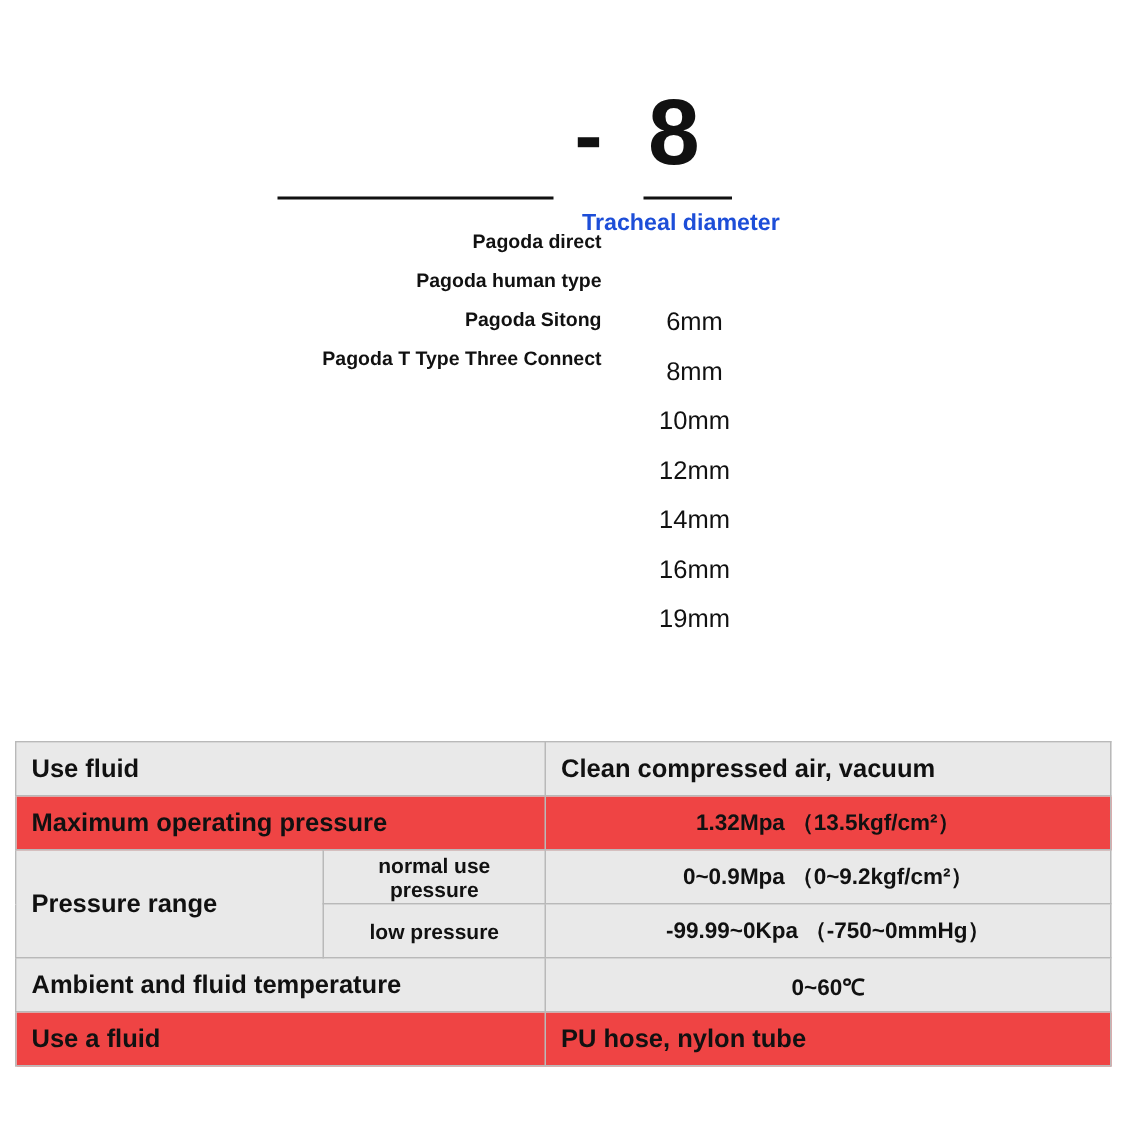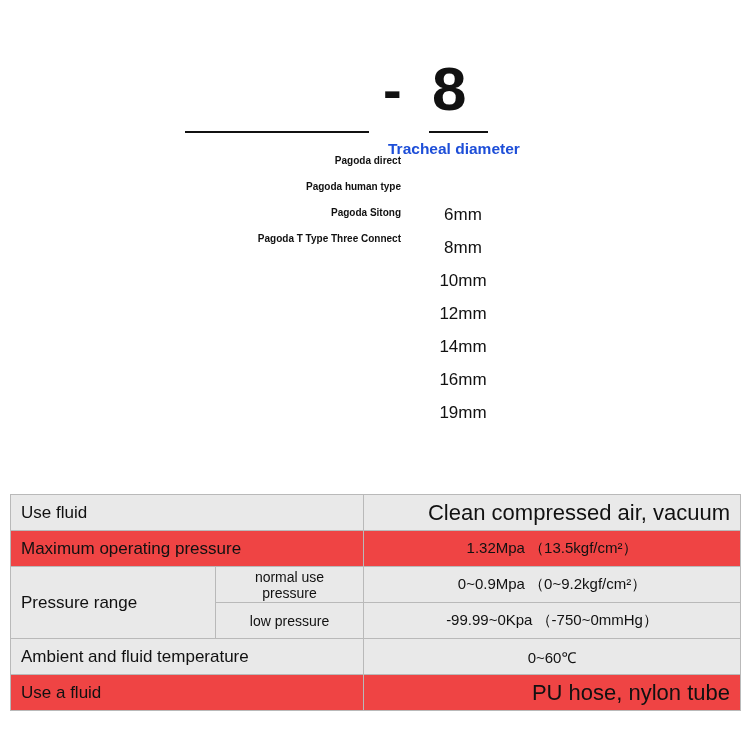--- a/index.html
+++ b/index.html
@@ -61,21 +61,21 @@
   }
 
   .left-list {
     position: absolute;
     left: 0px;
     top: 148px;
     width: 405px;
     text-align: right;
   }
   .left-list div {
-    font-size: 10px;
+    font-size: 13px;
     font-weight: bold;
     color: #111;
     line-height: 26px;
     padding-right: 4px;
   }
 
   .right-title {
     position: absolute;
     left: 388px;
     top: 140px;
@@ -98,20 +98,21 @@
   }
 
   
   .spec-table {
     position: absolute;
     left: 10px;
     top: 494px;
     width: 730px;
     border-collapse: collapse;
     table-layout: fixed;
+    font-weight: bold;
   }
   .spec-table td {
     border: 1px solid #b9b9b9;
     padding: 0 10px;
     height: 35px;
     vertical-align: middle;
     color: #111;
   }
   .shade {
     background: #e9e9e9;
@@ -124,22 +125,22 @@
   }
   .lbl-sm {
     font-size: 14px;
     text-align: center;
   }
   .lbl-mid {
     font-size: 14px;
     text-align: center;
   }
   .val-lg {
-    font-size: 22px;
-    text-align: right;
+    font-size: 17px;
+    text-align: left;
   }
   .val-md {
     font-size: 15px;
     text-align: center;
     margin-top: 24px;
   }
 </style>
 </head>
 <body>
 

